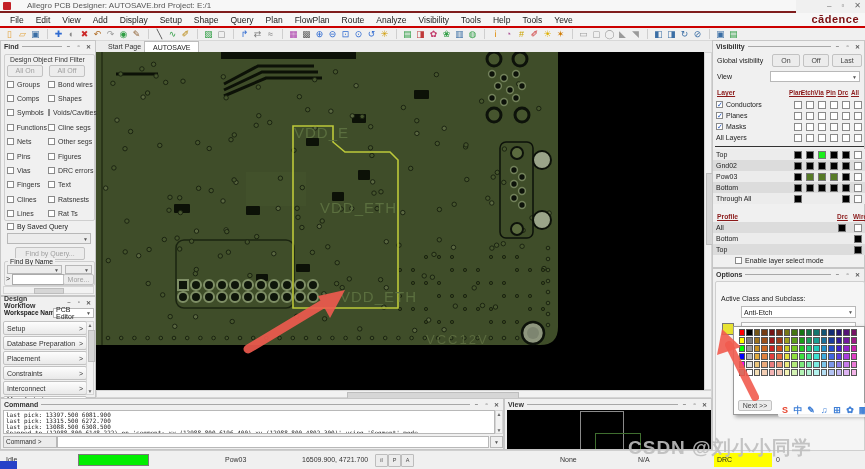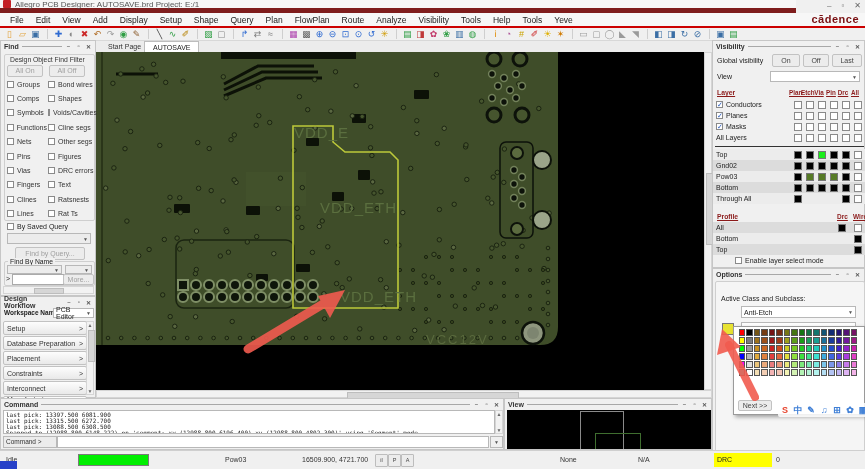--- a/index.html
+++ b/index.html
@@ -1,20 +1,20 @@
 <!DOCTYPE html>
 <html><head>
 <meta charset="utf-8">
 <style>
   html,body{margin:0;padding:0;background:#888;}
   #app{position:relative;width:865px;height:469px;background:#f0f0f0;overflow:hidden;
        font-family:"Liberation Sans",sans-serif;font-size:8px;color:#222;}
   .abs{position:absolute;}
   
-  #titlebar{left:0;top:0;width:796px;height:13px;background:#f7f7f7;border-bottom:5px solid #7f1d1d;display:flex;align-items:center;gap:4px;padding-left:3px;box-sizing:border-box;}
+  #titlebar{left:0;top:0;width:796px;height:13px;background:#f7f7f7;border-bottom:2px solid #7f1d1d;display:flex;align-items:center;gap:16px;padding-left:3px;box-sizing:border-box;}
   #titlebar .appicon{width:8px;height:8px;background:#c32026;border-radius:1px;}
   #titlebar .ttl{font-size:8px;color:#555;}
   #wincontrols{position:absolute;right:4px;top:1px;display:flex;gap:10px;color:#666;font-size:8px;}
   #menubar{left:0;top:13px;width:865px;height:13px;background:#f7f7f7;display:flex;align-items:center;padding-left:4px;box-sizing:border-box;}
   .menu-item{padding:0 6px;font-size:8.5px;color:#222;}
   #brand{position:absolute;right:6px;top:13px;font-size:11px;font-weight:bold;color:#7a1012;letter-spacing:.5px;}
   #redstripe{left:0;top:26px;width:865px;height:2px;background:#cc0000;}
   
   #toolbar{left:0;top:28px;width:865px;height:13px;background:#f0f0f0;border-bottom:1px solid #d8d8d8;display:flex;align-items:center;padding-left:3px;box-sizing:border-box;}
   .ticon{width:13px;height:12px;text-align:center;font-size:9px;line-height:12px;}
@@ -1125,14 +1125,15 @@
     <div class="minibtn" style="left:375px;">il</div>
     <div class="minibtn" style="left:388px;">P</div>
     <div class="minibtn" style="left:401px;">A</div>
     <span class="statcell" style="left:560px;">None</span>
     <span class="statcell" style="left:638px;">N/A</span>
     <div class="abs" style="left:714px;top:2px;width:58px;height:14px;background:#ffff00;font-size:7px;line-height:14px;padding-left:3px;box-sizing:border-box;color:#222;">DRC</div>
     <span class="statcell" style="left:776px;">0</span>
   </div>
   <div class="abs" style="left:0;top:461px;width:17px;height:8px;background:#2741c8;z-index:30;"></div>
 
+  <div id="watermark" class="abs" style="left:628px;top:435px;">CSDN @刘小小同学</div>
 
 </div>
 
 </body></html>

